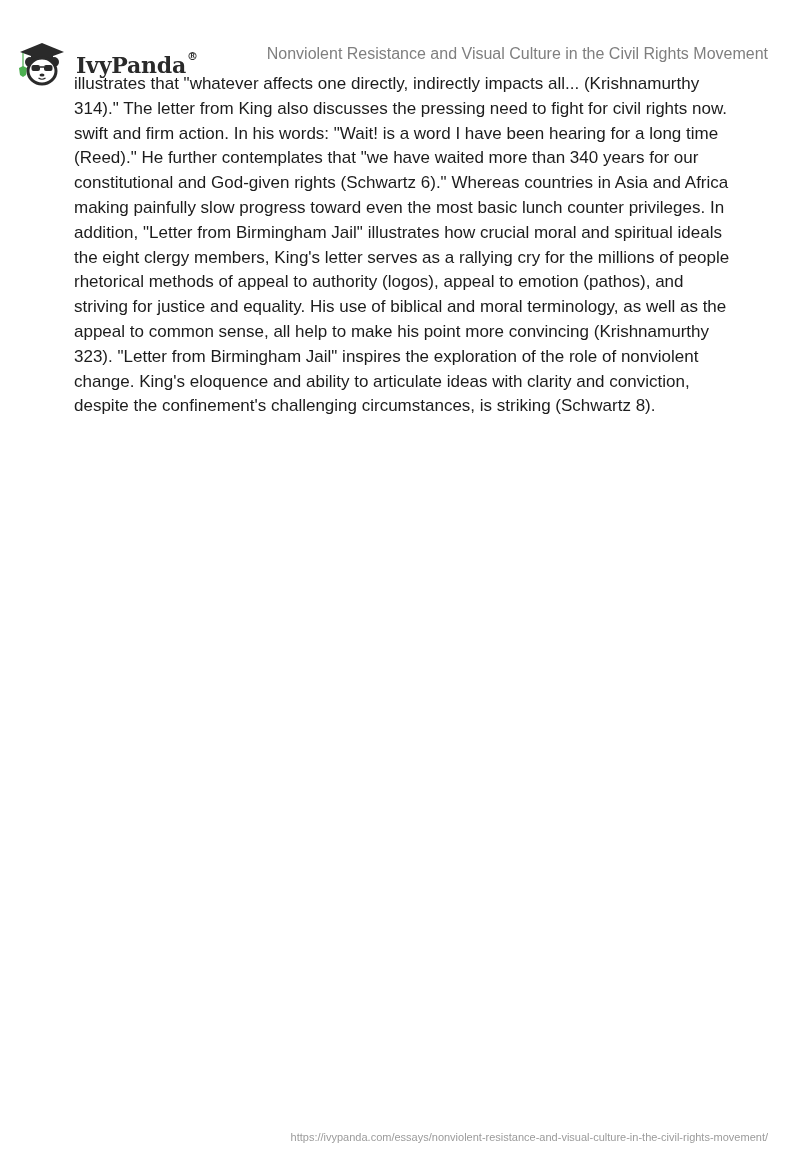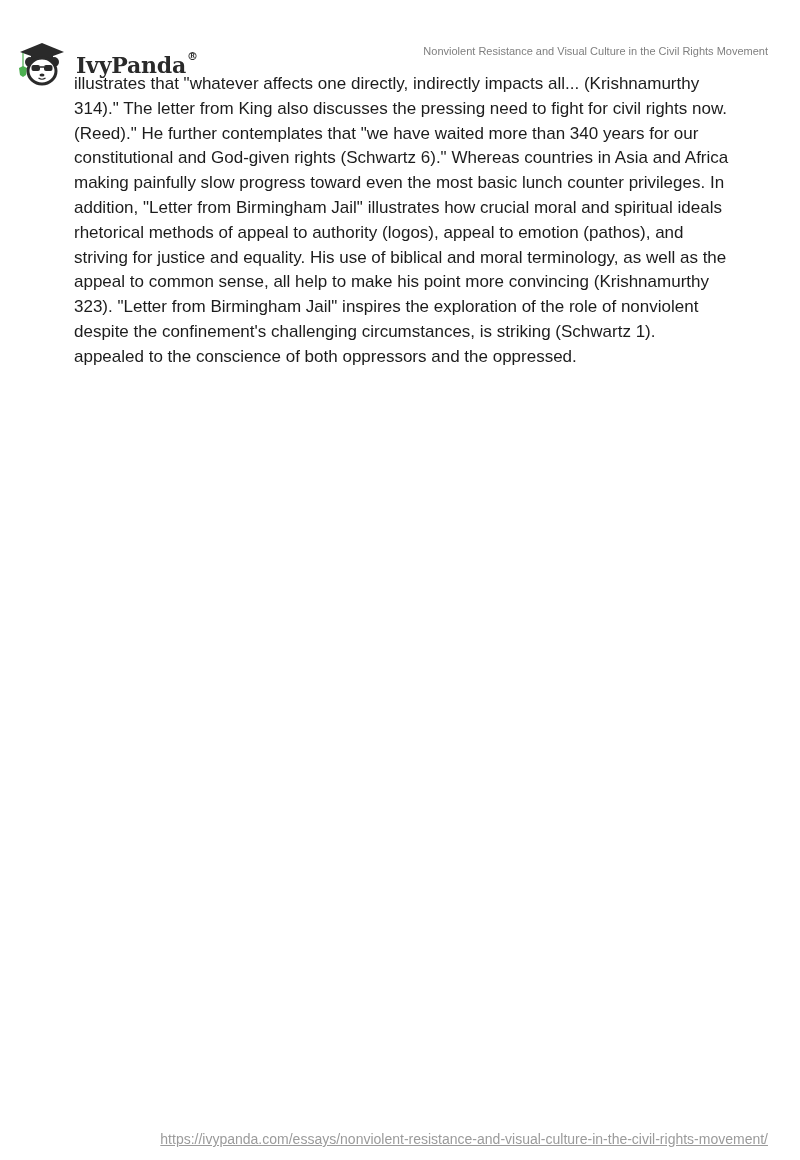--- a/index.html
+++ b/index.html
@@ -47,21 +47,21 @@
       font-size: 11px;
       vertical-align: top;
       position: relative;
       top: -2px;
       margin-left: 1px;
     }
     .doc-title {
       position: absolute;
       right: 32px;
       top: 13px;
-      font-size: 11px;
+      font-size: 16px;
       color: #7f7f7f;
       white-space: nowrap;
       text-align: center;
     }
     .content {
       position: absolute;
       left: 74px;
       top: 72px;
       width: 660px;
       font-size: 17px;
@@ -69,24 +69,23 @@
       color: #1c1c1c;
     }
     .content .line {
       display: block;
       white-space: nowrap;
     }
     .footer-url {
       position: absolute;
       right: 32px;
       top: 1131px;
-      font-size: 14px;
+      font-size: 11px;
       color: #9b9b9b;
       white-space: nowrap;
-      text-decoration: underline;
     }
   </style>
 </head>
 <body>
 
 <div class="header">
   <div class="logo">
     <svg class="logo-icon" viewBox="0 0 56 46" xmlns="http://www.w3.org/2000/svg">
 
       <polygon points="6,12 28,3 50,12 28,20" fill="#2a2a2a"></polygon>
@@ -107,25 +106,27 @@
       <path d="M24.5,38 Q28,40.5 31.5,38" stroke="#2a2a2a" stroke-width="1.2" fill="none"></path>
     </svg>
     <span class="logo-text"><span>IvyPanda</span><span class="logo-reg">®</span></span>
   </div>
   <div class="doc-title">Nonviolent Resistance and Visual Culture in the Civil Rights Movement</div>
 </div>
 
 <div class="content">
   <span class="line">illustrates that "whatever affects one directly, indirectly impacts all... (Krishnamurthy</span>
   <span class="line">314)."  The letter from King also discusses the pressing need to fight for civil rights now.</span>
+  <span class="line">swift and firm action. In his words: "Wait! is a word I have been hearing for a long time</span>
   <span class="line">(Reed)." He further contemplates that "we have waited more than 340 years for our</span>
   <span class="line">constitutional and God-given rights (Schwartz 6)." Whereas countries in Asia and Africa</span>
   <span class="line">making painfully slow progress toward even the most basic lunch counter privileges. In</span>
   <span class="line">addition, "Letter from Birmingham Jail" illustrates how crucial moral and spiritual ideals</span>
+  <span class="line">the eight clergy members, King's letter serves as a rallying cry for the millions of people</span>
   <span class="line">rhetorical methods of appeal to authority (logos), appeal to emotion (pathos), and</span>
   <span class="line">striving for justice and equality. His use of biblical and moral terminology, as well as the</span>
   <span class="line">appeal to common sense, all help to make his point more convincing (Krishnamurthy</span>
   <span class="line">323).  "Letter from Birmingham Jail" inspires the exploration of the role of nonviolent</span>
-  <span class="line">despite the confinement's challenging circumstances, is striking (Schwartz 1).</span>
-  <span class="line">appealed to the conscience of both oppressors and the oppressed.</span>
+  <span class="line">change. King's eloquence and ability to articulate ideas with clarity and conviction,</span>
+  <span class="line">despite the confinement's challenging circumstances, is striking (Schwartz 8).</span>
 </div>
 
 <div class="footer-url">https://ivypanda.com/essays/nonviolent-resistance-and-visual-culture-in-the-civil-rights-movement/</div>
 
 </body></html>

